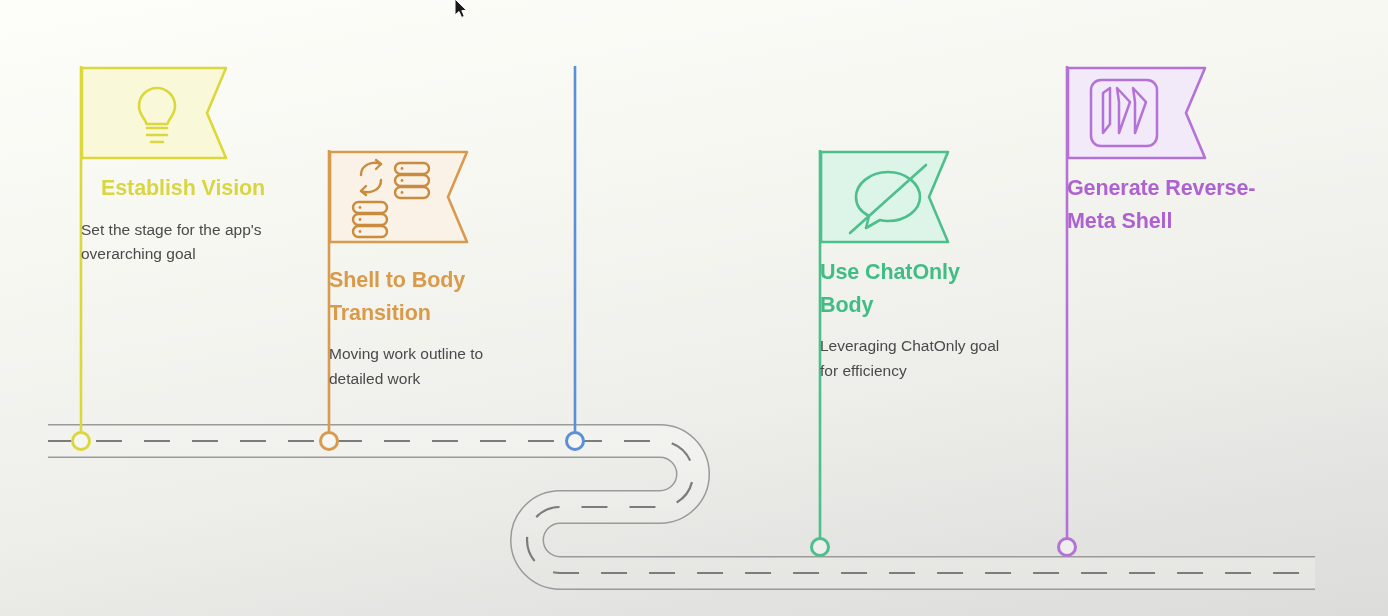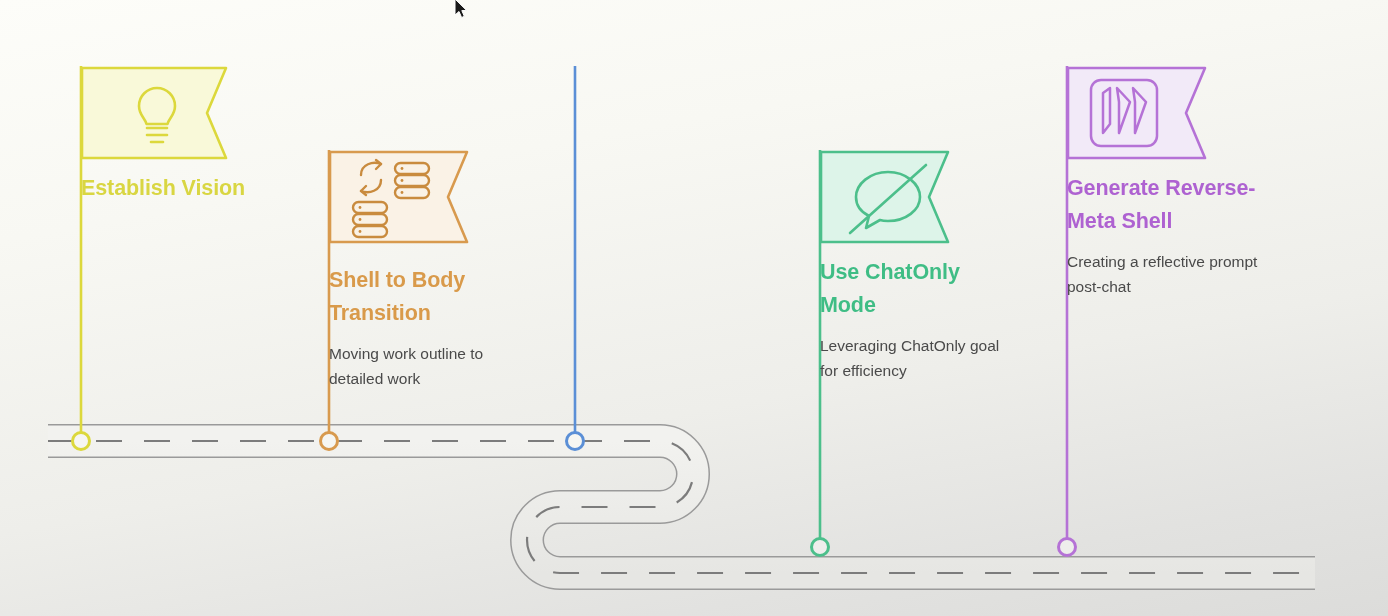--- a/index.html
+++ b/index.html
@@ -126,21 +126,22 @@
       <svg class="flag-svg" width="150" height="96" viewBox="0 0 150 96" xmlns="http://www.w3.org/2000/svg">
         <path d="M 1 2 L 145 2 L 126 47 L 145 92 L 1 92 Z" fill="#f9f9d9" stroke="#dcd83c" stroke-width="2.6" stroke-linejoin="round"></path>
         <g fill="none" stroke="#dcd83c" stroke-width="2.6" stroke-linecap="round" stroke-linejoin="round">
           <path d="M 58 40 a 18 18 0 1 1 36 0 c 0 9 -6 12 -7.5 18 l -21 0 C 64 52 58 49 58 40 Z"></path>
           <path d="M 66 62 l 20 0"></path>
           <path d="M 66 69 l 20 0"></path>
           <path d="M 70 76 l 12 0"></path>
         </g>
       </svg>
     </div>
-    <div class="ms-title" style="color:#d9d642;">Establish Vision</div>
+    <div class="ms-title" style="color:#d9d642;padding-left:20px;">Establish Vision</div>
+    <div class="ms-desc">Set the stage for the app's overarching goal</div>
   </div>
 
   <div class="milestone" style="left:329px; top:150px;">
     <div class="flag-wrap">
       <svg class="flag-svg" width="150" height="96" viewBox="0 0 150 96" xmlns="http://www.w3.org/2000/svg">
         <path d="M 1 2 L 138 2 L 119 47 L 138 92 L 1 92 Z" fill="#faf2e6" stroke="#d89a4e" stroke-width="2.6" stroke-linejoin="round"></path>
         <g fill="none" stroke="#c98b3e" stroke-width="2.4" stroke-linecap="round" stroke-linejoin="round">
           <rect x="24" y="52" width="34" height="11" rx="5.5"></rect>
           <circle cx="31" cy="57.5" r="1.4" fill="#c98b3e" stroke="none"></circle>
           <rect x="24" y="64" width="34" height="11" rx="5.5"></rect>
@@ -168,37 +169,36 @@
   <div class="milestone" style="left:820px; top:150px;">
     <div class="flag-wrap">
       <svg class="flag-svg" width="150" height="96" viewBox="0 0 150 96" xmlns="http://www.w3.org/2000/svg">
         <path d="M 1 2 L 128 2 L 109 47 L 128 92 L 1 92 Z" fill="#ddf4e9" stroke="#4cbf8b" stroke-width="2.6" stroke-linejoin="round"></path>
         <g fill="none" stroke="#4cbf8b" stroke-width="2.6" stroke-linecap="round" stroke-linejoin="round">
           <path d="M 68 22 C 50 22 36 34 36 47 C 36 55 41 62 49 66 L 46 78 L 60 70 C 63 71 65 71 68 71 C 86 71 100 60 100 47 C 100 34 86 22 68 22 Z"></path>
           <path d="M 30 83 L 106 15"></path>
         </g>
       </svg>
     </div>
-    <div class="ms-title" style="color:#3fbd85;">Use ChatOnly Mode</div>
+    <div class="ms-title" style="color:#3fbd85;">Use ChatOnly Body</div>
     <div class="ms-desc">Leveraging ChatOnly goal for efficiency</div>
   </div>
 
   <div class="milestone" style="left:1067px; top:66px;">
     <div class="flag-wrap">
       <svg class="flag-svg" width="150" height="96" viewBox="0 0 150 96" xmlns="http://www.w3.org/2000/svg">
         <path d="M 1 2 L 138 2 L 119 47 L 138 92 L 1 92 Z" fill="#f2eaf8" stroke="#b572d6" stroke-width="2.6" stroke-linejoin="round"></path>
         <g fill="none" stroke="#b572d6" stroke-width="2.5" stroke-linecap="round" stroke-linejoin="round">
           <rect x="24" y="14" width="66" height="66" rx="10"></rect>
           <path d="M 36 27 L 36 67 L 43 58 L 43 22 Z"></path>
           <path d="M 50 22 L 63 36 L 52 67 L 52 36 Z"></path>
           <path d="M 66 22 L 79 36 L 68 67 L 68 36 Z"></path>
         </g>
       </svg>
     </div>
     <div class="ms-title" style="color:#ae62d1; width:200px;">Generate Reverse-Meta Shell</div>
-    <div class="ms-desc" style="width:200px;">Creating a reflective prompt post-chat</div>
   </div>
 
   <svg class="cursor" style="left:452px; top:-2px;" width="18" height="24" viewBox="0 0 18 24" xmlns="http://www.w3.org/2000/svg">
     <path d="M 3 1 L 3 17 L 7 13.5 L 9.6 19.5 L 12.3 18.3 L 9.8 12.6 L 14.6 12.4 Z" fill="#1a1a1a" stroke="#ffffff" stroke-width="1"></path>
   </svg>
 
 </div>
 
 </body></html>

